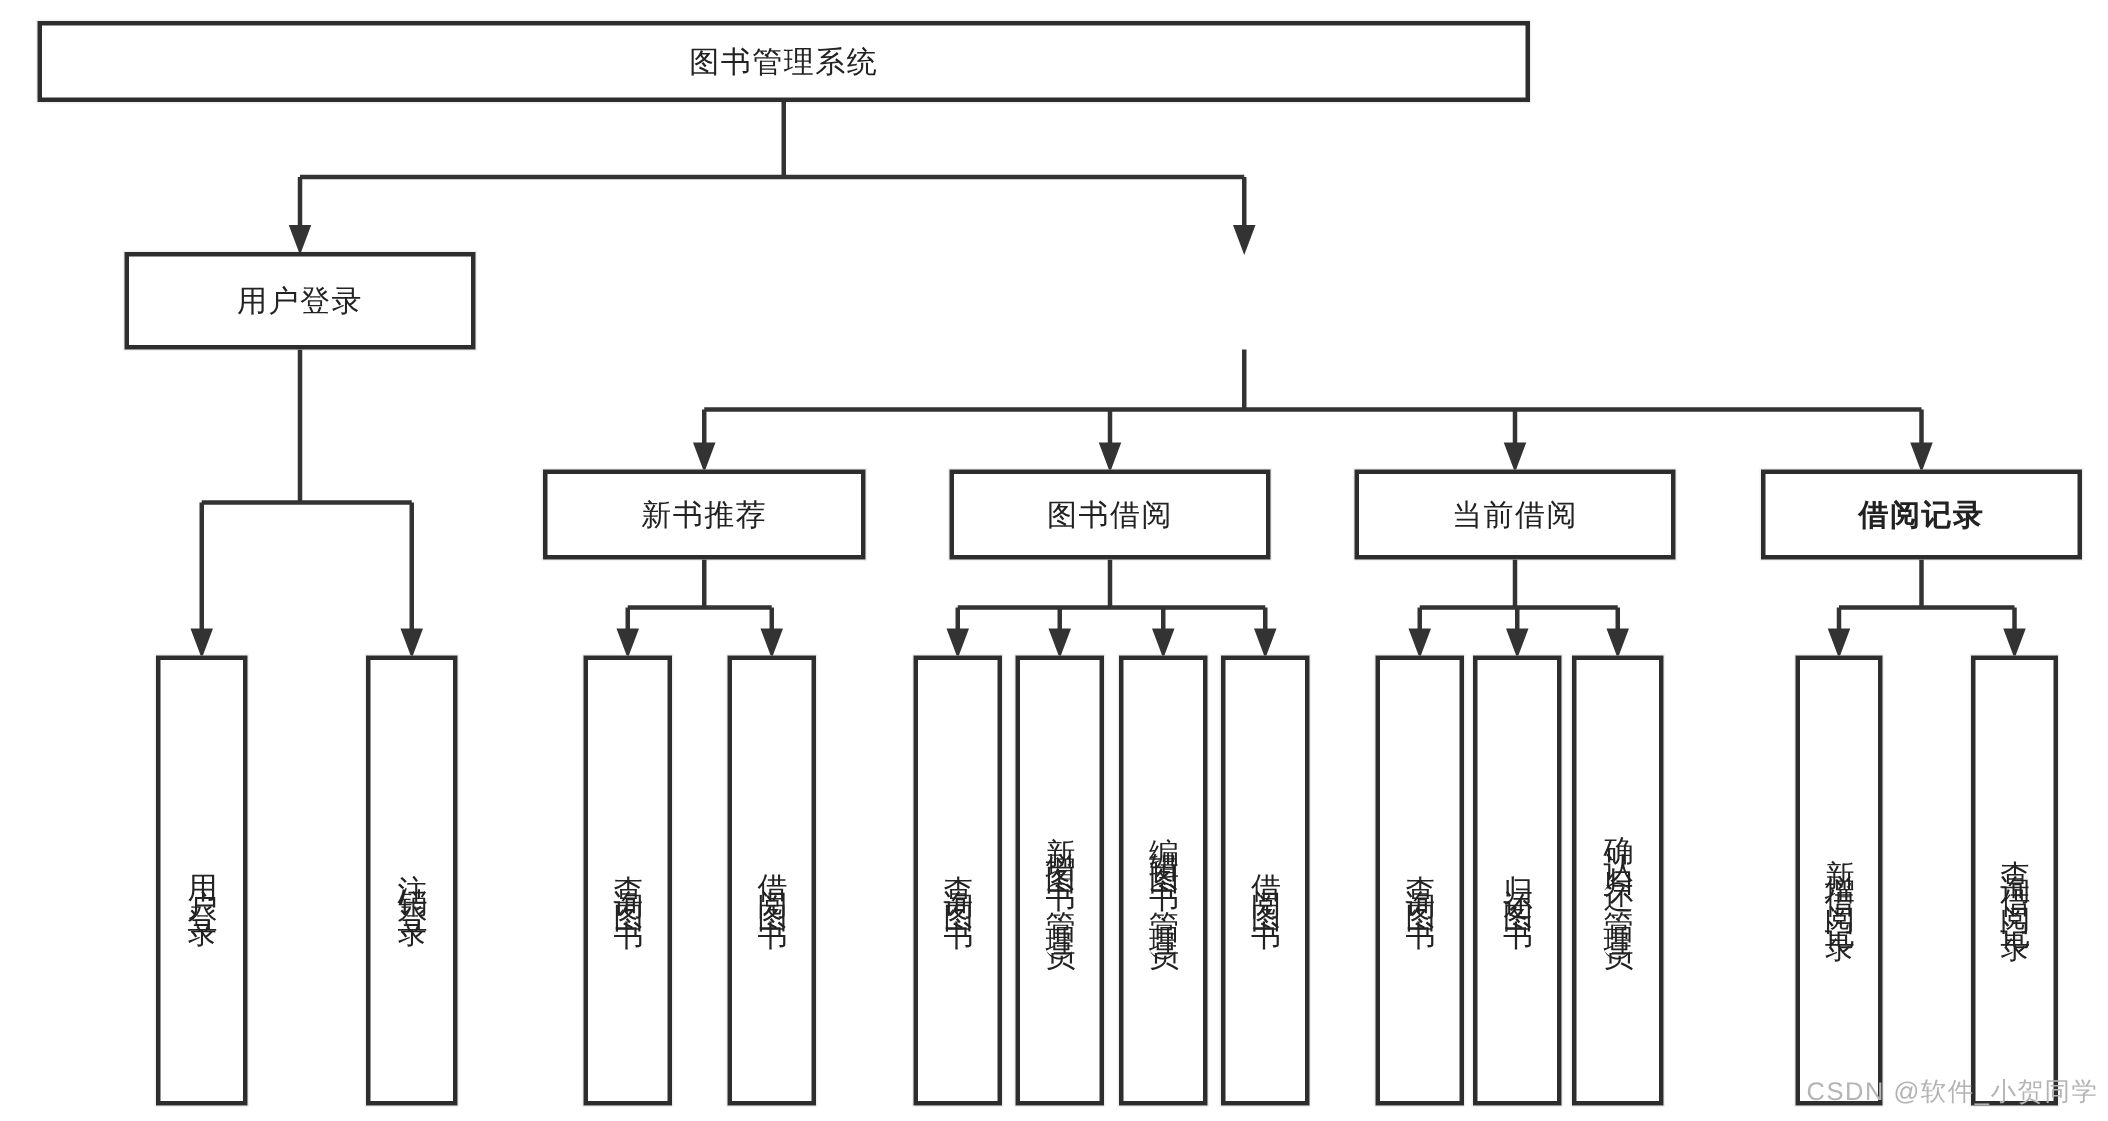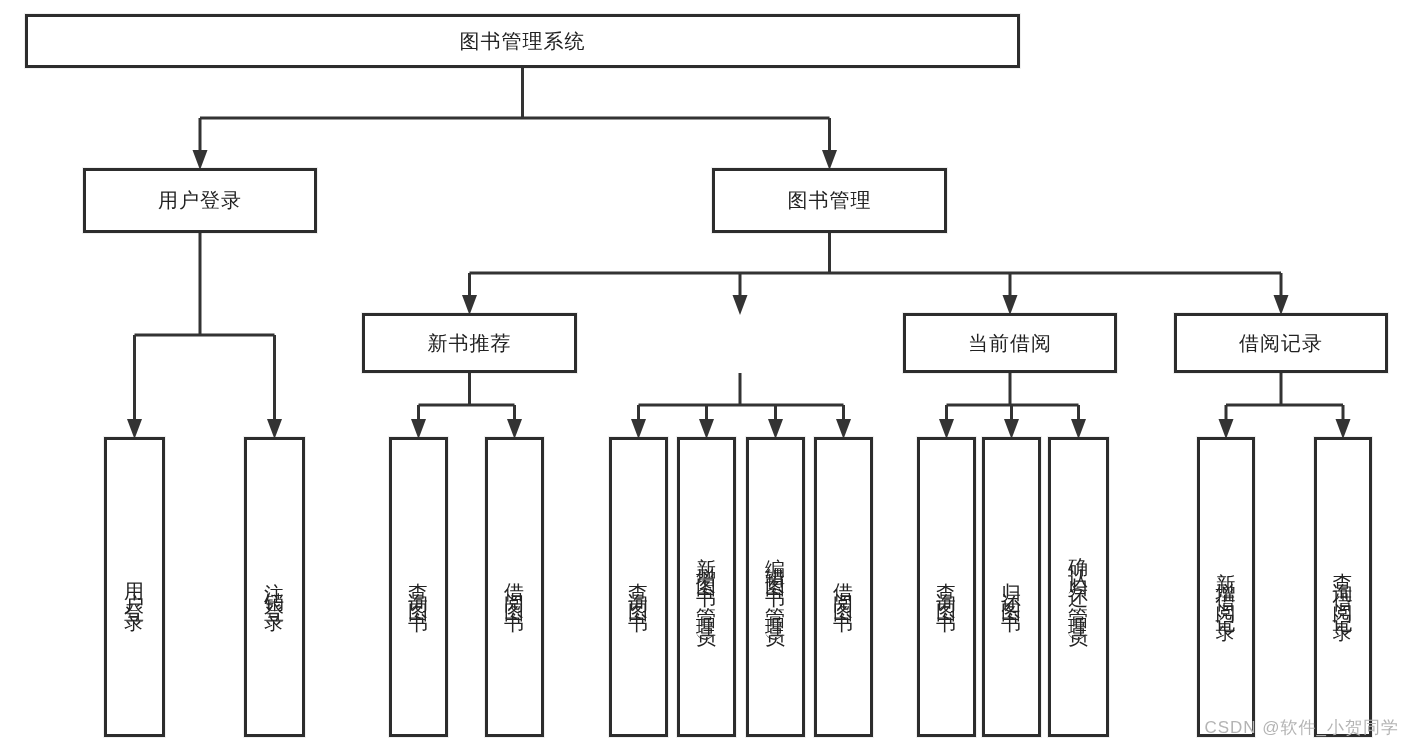--- a/index.html
+++ b/index.html
@@ -113,31 +113,31 @@
       <polygon points="1335.5,419 1350.5,419 1343,439" fill="#333333"></polygon>
     </svg>
 
   <div class="box hbox" style="left:25px; top:14px; width:995px; height:54px;">
     <span class="lbl">图书管理系统</span>
   </div>
 
   <div class="box hbox" style="left:83px; top:168px; width:234px; height:65px;">
     <span class="lbl">用户登录</span>
   </div>
-  <div class="box hbox" style="left:712px; top:168px; width:235px; height:65px;">
-    <span class="lbl">图书管理</span>
-  </div>
 
   <div class="box hbox" style="left:362px; top:313px; width:215px; height:60px;text-align:center;">
     <span class="lbl">新书推荐</span>
   </div>
+  <div class="box hbox" style="left:633px; top:313px; width:214px; height:60px;">
+    <span class="lbl">图书借阅</span>
+  </div>
   <div class="box hbox" style="left:903px; top:313px; width:214px; height:60px;align-items:center;">
     <span class="lbl">当前借阅</span>
   </div>
-  <div class="box hbox" style="left:1174px; top:313px; width:214px; height:60px;">
+  <div class="box hbox" style="left:1174px; top:313px; width:214px; height:60px;font-weight:bold;">
     <span class="lbl">借阅记录</span>
   </div>
 
   <div class="box vbox" style="left:104px; top:437px; width:61px; height:300px;">
     <span class="lbl">用户登录</span>
   </div>
   <div class="box vbox" style="left:244px; top:437px; width:61px; height:300px;">
     <span class="lbl">注销登录</span>
   </div>
 

